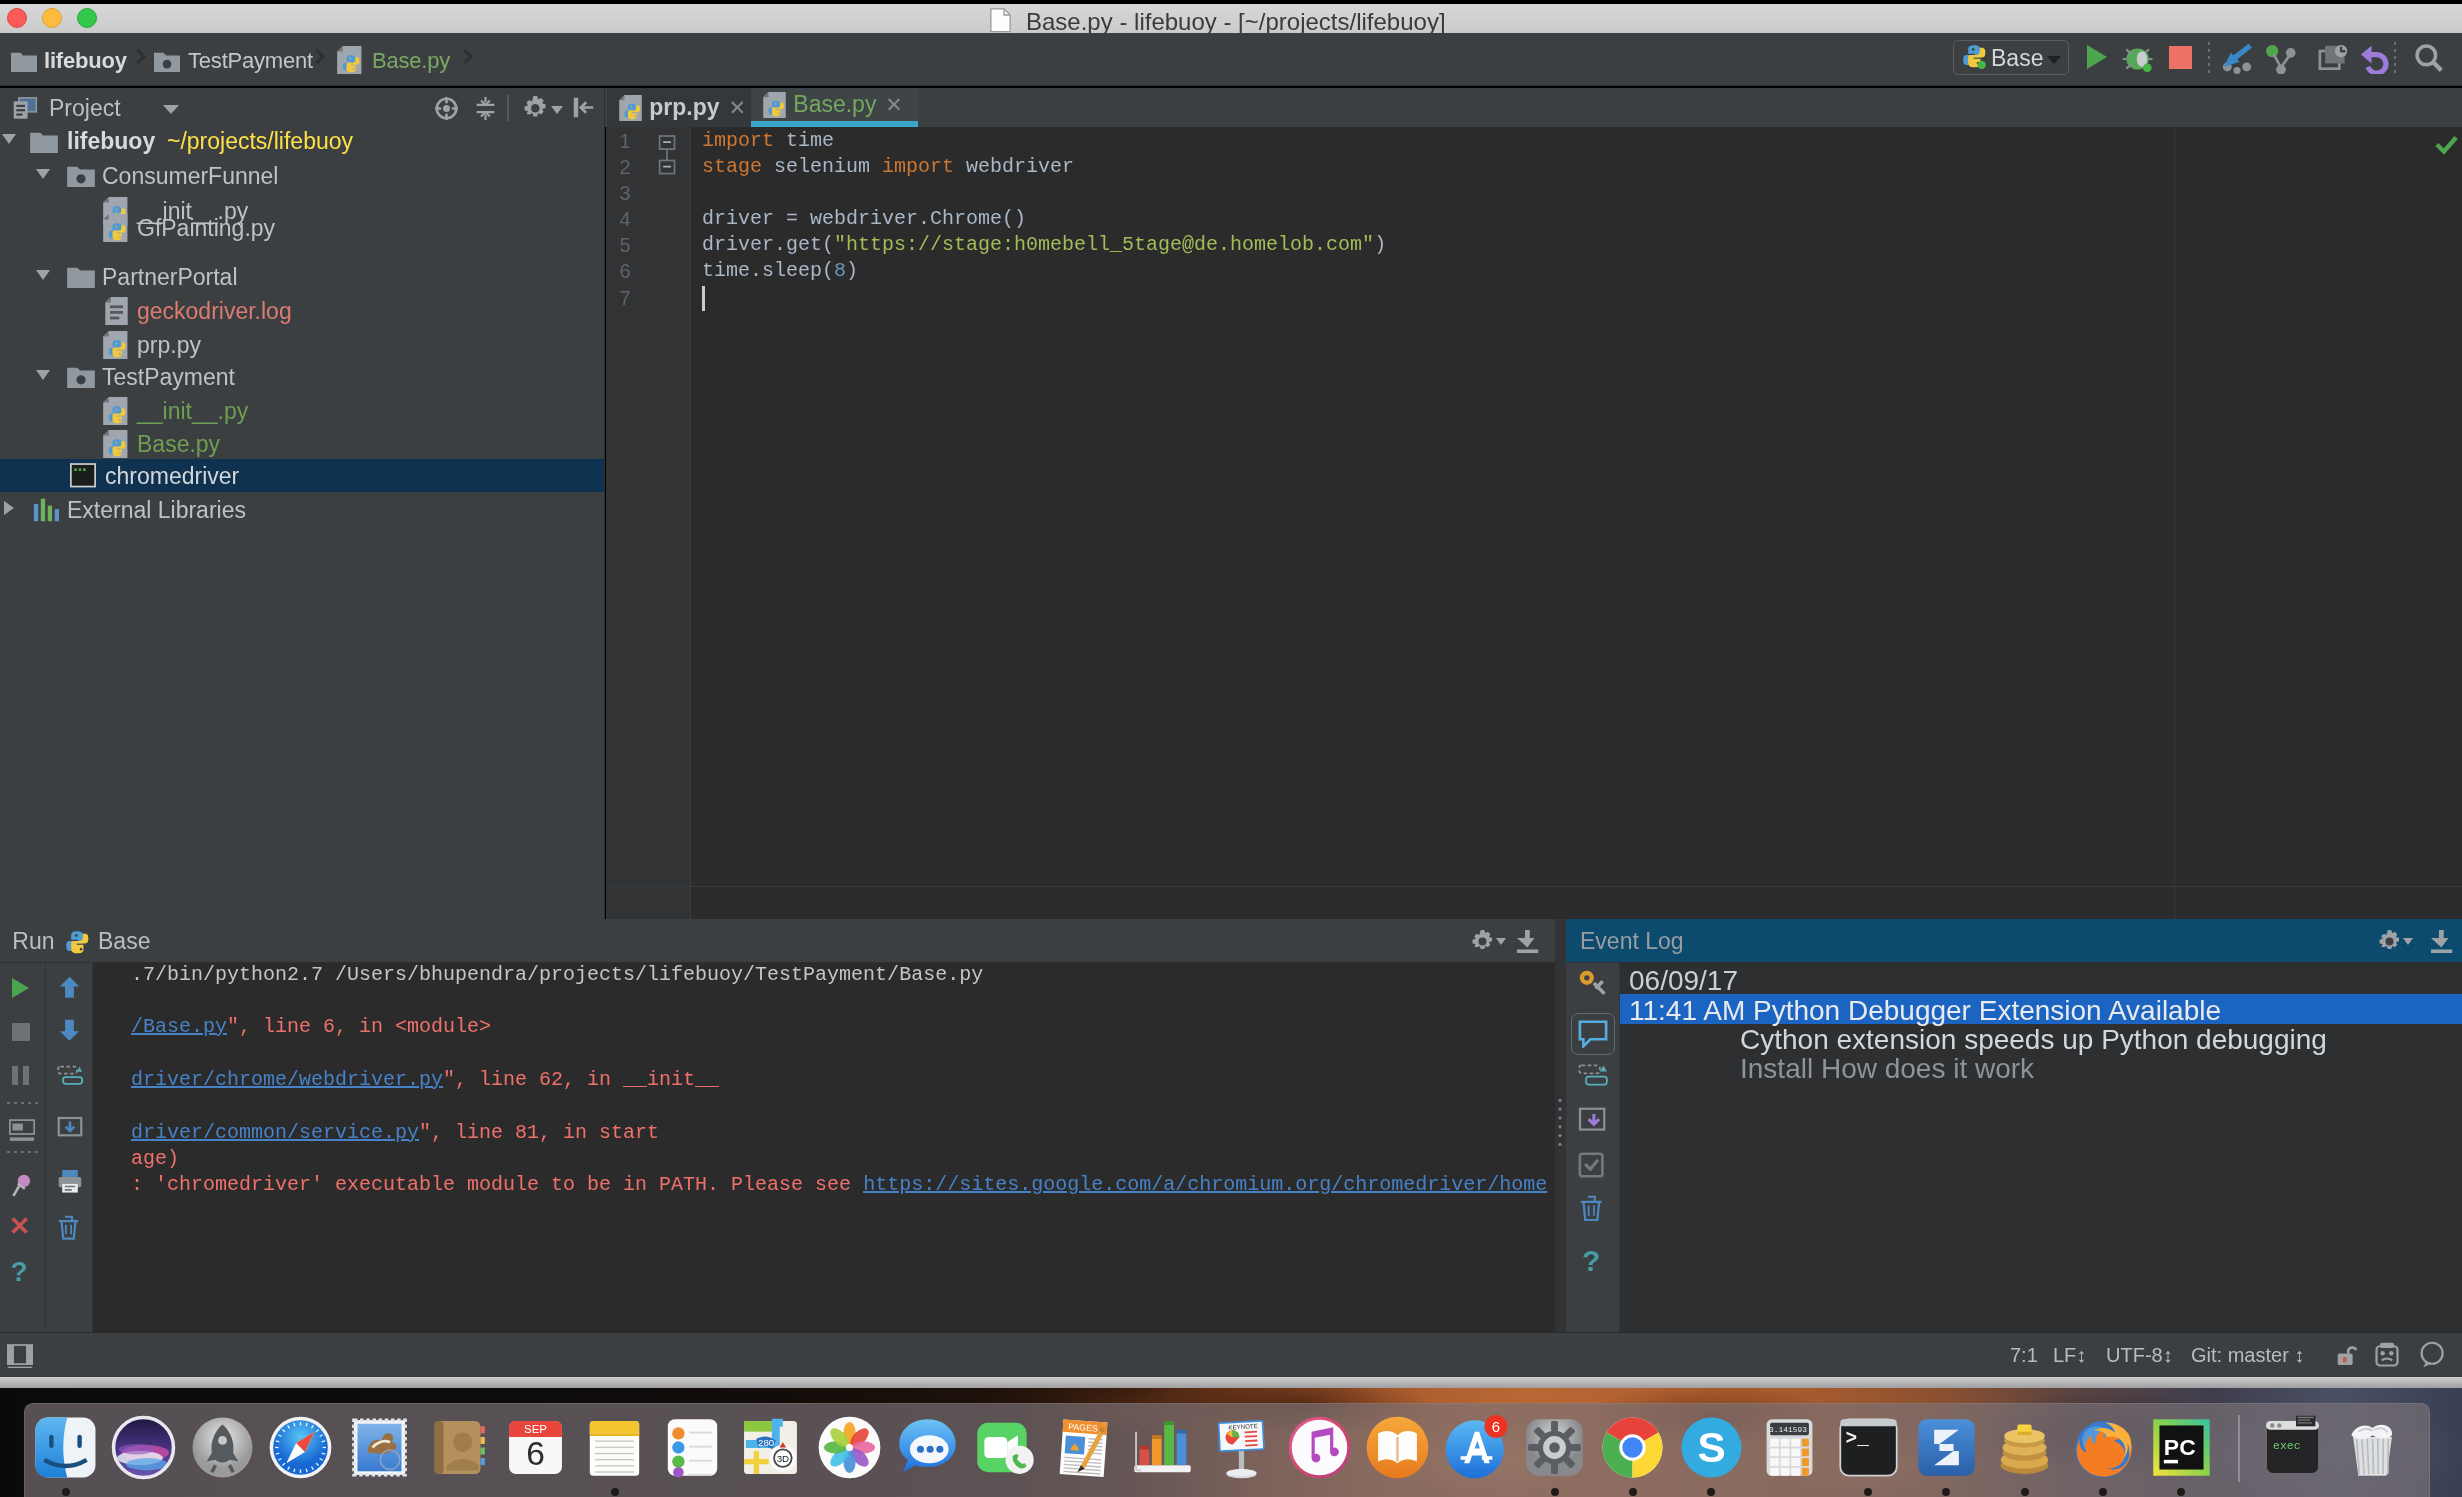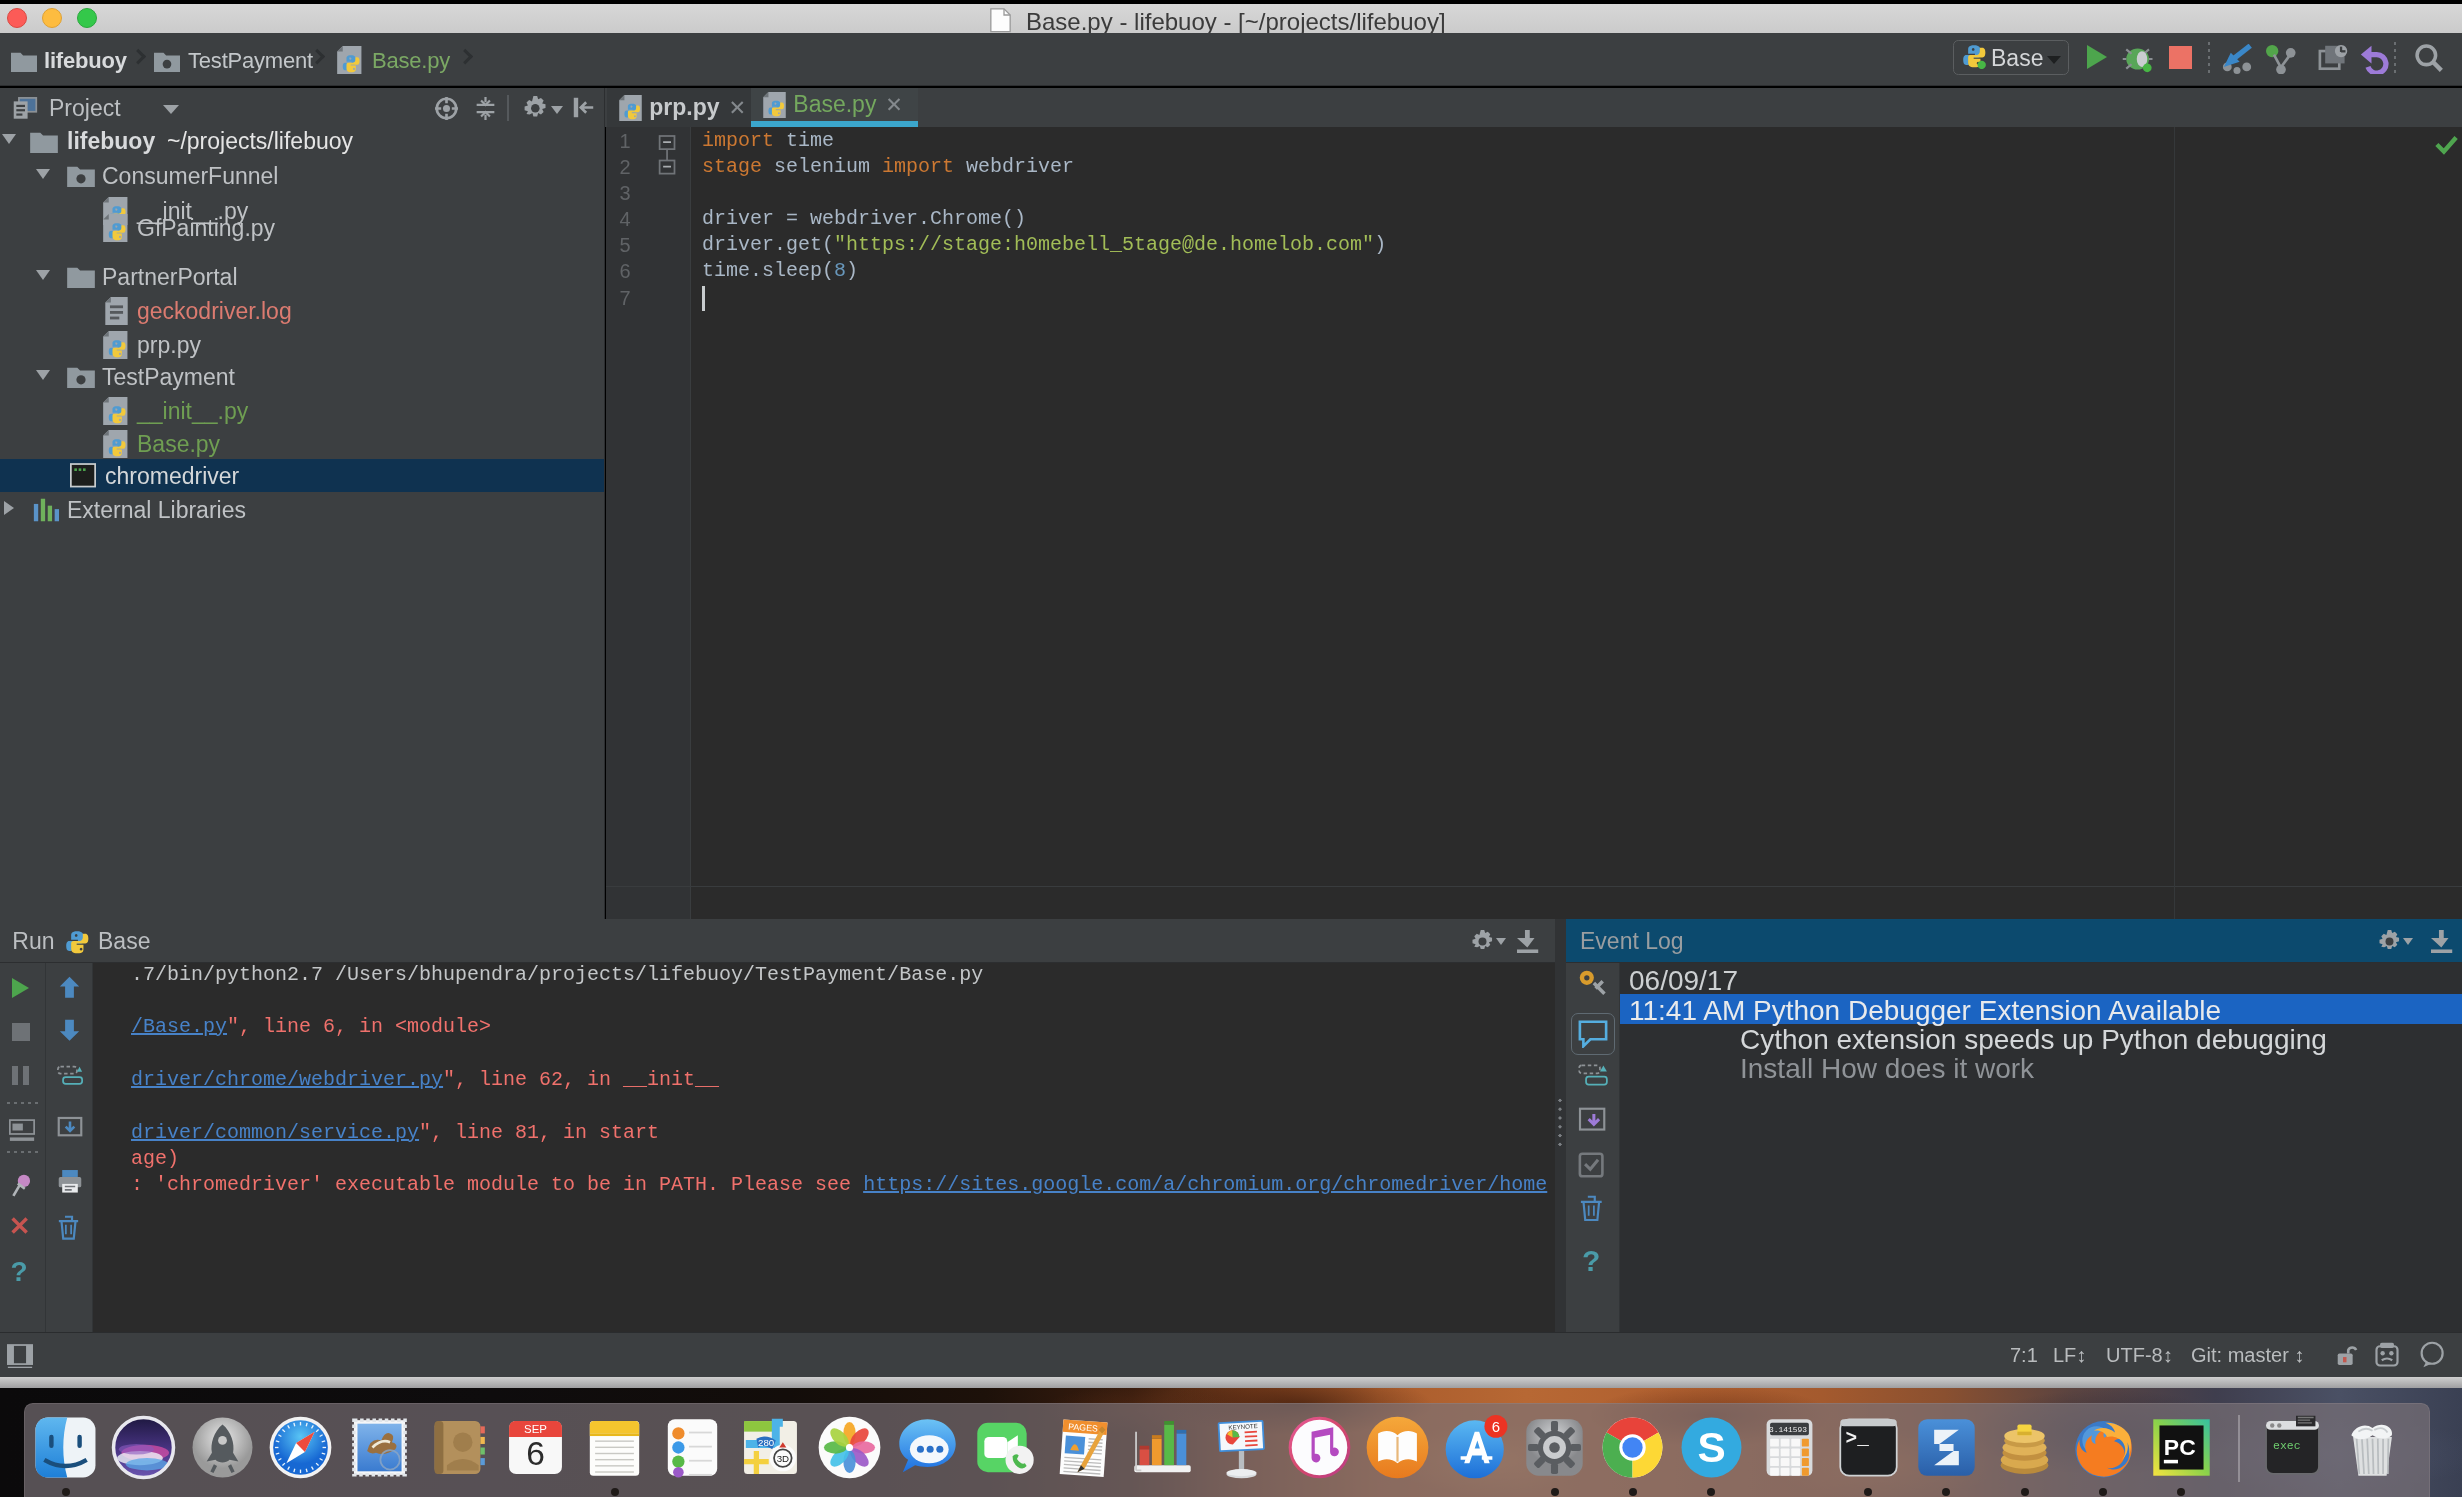--- a/index.html
+++ b/index.html
@@ -208,21 +208,21 @@
    <span style="margin-left:8.8px;color:#84898d;font-size:21px">✕</span>
  </div>
 </div>
 <div id="proj" class="abs">
       <div class="trow" style="top:-2.6px">
         <div class="tw" style="left:1.8px"></div>
         <svg class="abs" style="left:30px;top:5.3px" width="28" height="24" viewBox="0 0 30 26">
           <use href="#folder"></use>
         </svg>
         <span style="left:67px;font-weight:bold;color:#d8dadc">lifebuoy</span>
-        <span style="left:167px;color:#e5e5e5">~/projects/lifebuoy</span>
+        <span style="left:167px;color:#fde047">~/projects/lifebuoy</span>
       </div>
       <div class="trow" style="top:32px">
         <div class="tw" style="left:36px"></div>
         <svg class="abs" style="left:67px;top:5.3px" width="28" height="24" viewBox="0 0 30 26">
           <use href="#pkgfolder"></use>
         </svg>
         <span style="left:102px">ConsumerFunnel</span>
       </div>
       <div class="trow" style="top:67px">
         <svg class="abs" style="left:103px;top:2.6px" width="24.6" height="28" viewBox="0 0 26 30">

